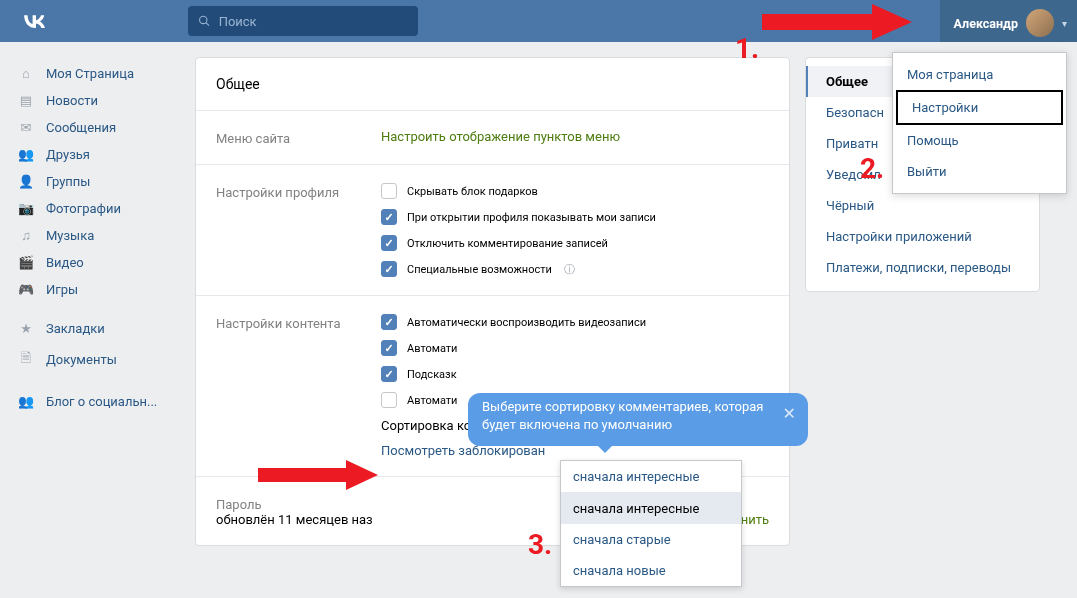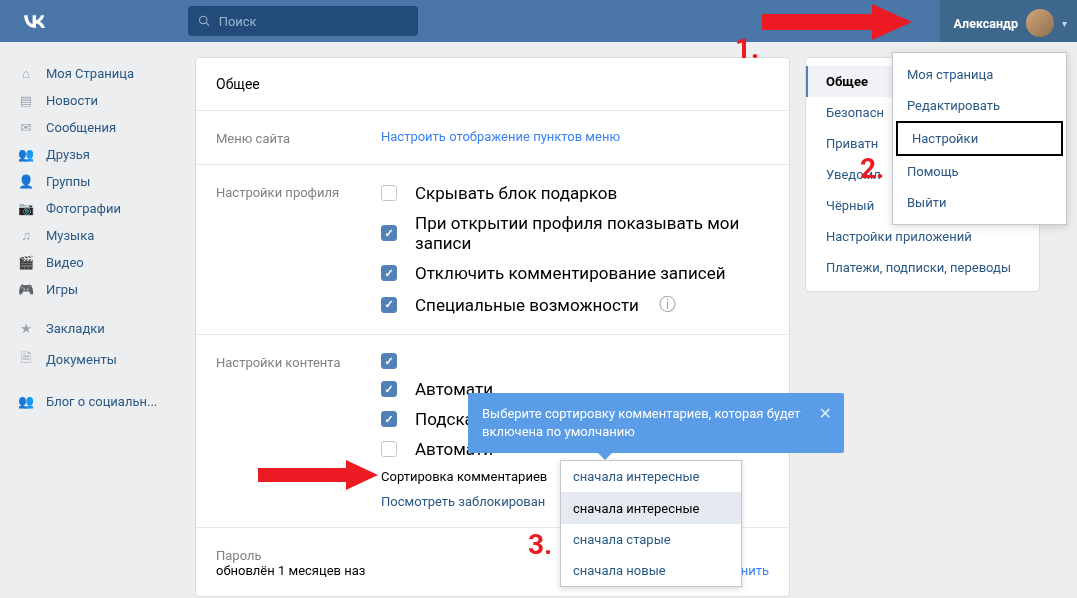--- a/index.html
+++ b/index.html
@@ -24,37 +24,37 @@
 .sidebar { width: 170px; padding-top: 3px; }
 .nav-item { display: flex; align-items: center; gap: 10px; padding: 6px 6px; color: #2a5885; font-size: 13px; cursor: pointer; }
 .nav-icon { width: 20px; display: flex; justify-content: center; color: #99a2ad; }
 .nav-sep { height: 12px; }
 
 .main { background: #fff; border: 1px solid #dbdcdd; border-radius: 4px; width: 595px; padding: 0; }
 .main-title { font-size: 14px; padding: 18px 20px; border-bottom: 1px solid #e7e8ec; font-weight: normal; color: #000; }
 .section { display: flex; padding: 18px 20px; border-bottom: 1px solid #e7e8ec; }
 .section-label { width: 165px; color: #828282; font-size: 13px; padding-top: 2px; }
 .section-body { flex: 1; font-size: 13px; }
-.link { color: #3b82f6; cursor: pointer; }
-.cb-row { display: flex; align-items: center; gap: 18px; margin-bottom: 10px; font-size: 17px; color: #000; }
+.link { color: #4d7c0f; cursor: pointer; }
+.cb-row { display: flex; align-items: center; gap: 10px; margin-bottom: 10px; font-size: 11px; color: #000; }
 .cb-row:last-child { margin-bottom: 0; }
 .cb { width: 16px; height: 16px; border-radius: 3px; border: 1px solid #c5c7cb; display: flex; align-items: center; justify-content: center; flex-shrink: 0; }
 .cb.checked { background: #5181b8; border-color: #5181b8; }
 .cb.checked::after { content: "✓"; color: #fff; font-size: 11px; font-weight: bold; }
 .qmark { color: #99a2ad; margin-left: 2px; }
 .sort-row { margin-top: 8px; margin-bottom: 10px; color: #000; }
 .blocked-link { color: #2a5885; margin-top: 6px; display: block; }
 .pwd-row { display: flex; justify-content: space-between; }
 
 .right { width: 235px; }
 .tabs { background: #fff; border: 1px solid #dbdcdd; border-radius: 4px; padding: 8px 0; }
 .tab-item { padding: 8px 20px; color: #2a5885; font-size: 13px; cursor: pointer; }
 .tab-item.active { font-weight: bold; color: #000; border-left: 2px solid #5181b8; background: #f0f2f5; padding-left: 18px; }
 
-.tooltip { position: absolute; background: #5b9ce6; color: #fff; padding: 12px 40px 12px 14px; border-radius: 2px; font-size: 13px; line-height: 1.4; left: 468px; top: 393px; width: 376px; }
+.tooltip { position: absolute; background: #5b9ce6; color: #fff; padding: 5px 40px 12px 14px; border-radius: 12px; font-size: 13px; line-height: 1.4; left: 468px; top: 393px; width: 340px; }
 .tooltip::after { content: ""; position: absolute; bottom: -7px; left: 130px; border: 7px solid transparent; border-top-color: #5b9ce6; border-bottom: none; }
 .tooltip-close { position: absolute; top: 10px; right: 12px; color: #fff; opacity: 0.8; font-size: 16px; cursor: pointer; }
 
 .dropdown { position: absolute; background: #fff; border: 1px solid #c5c7cb; box-shadow: 0 2px 6px rgba(0,0,0,0.15); left: 560px; top: 460px; width: 182px; font-size: 13px; }
 .dd-item { padding: 8px 12px; color: #2a5885; cursor: pointer; }
 .dd-item.sel { background: #e4eaf0; color: #000; }
 .dd-item:first-child { border-bottom: 1px solid #e7e8ec; }
 
 .user-menu { position: absolute; background: #fff; border: 1px solid #c5c7cb; box-shadow: 0 2px 8px rgba(0,0,0,0.15); right: 10px; top: 52px; width: 175px; padding: 6px 0; }
 .um-item { padding: 8px 14px; color: #2a5885; font-size: 13px; cursor: pointer; }
@@ -187,20 +187,21 @@
             <span class="qmark">ⓘ</span>
           </div>
       </div>
     </div>
 
     <div class="section">
       <div class="section-label">Настройки контента</div>
       <div class="section-body">
         <div class="cb-row">
             <span class="cb checked"></span>
+            <span>Автоматически воспроизводить видеозаписи</span>
           </div>
         <div class="cb-row">
             <span class="cb checked"></span>
             <span>Автомати</span>
           </div>
         <div class="cb-row">
             <span class="cb checked"></span>
             <span>Подсказк</span>
           </div>
         <div class="cb-row">
@@ -208,42 +209,41 @@
             <span>Автомати</span>
           </div>
         <div class="sort-row"><span>Сортировка комментариев</span></div>
         <span class="blocked-link link">Посмотреть заблокирован</span>
       </div>
     </div>
 
     <div class="section" style="border-bottom:none;flex-direction:column;">
       <div class="section-label">Пароль</div>
       <div class="section-body pwd-row">
-        <span>обновлён 1 месяцев наз</span>
+        <span>обновлён 11 месяцев наз</span>
         <span class="link">енить</span>
       </div>
     </div>
   </div>
 
   <div class="right">
     <div class="tabs">
       <div class="tab-item active">Общее</div>
       <div class="tab-item">Безопасн</div>
       <div class="tab-item">Приватн</div>
       <div class="tab-item">Уведомл</div>
       <div class="tab-item">Чёрный</div>
       <div class="tab-item">Настройки приложений</div>
       <div class="tab-item">Платежи, подписки, переводы</div>
     </div>
   </div>
 </div>
 
 <div class="user-menu">
   <div class="um-item">Моя страница</div>
-  <div class="um-item">Редактировать</div>
   <div class="um-item hl">Настройки</div>
   <div class="um-item">Помощь</div>
   <div class="um-item">Выйти</div>
 </div>
 
 <div class="tooltip">
   <span>Выберите сортировку комментариев, которая будет включена по умолчанию</span>
   <span class="tooltip-close">✕</span>
 </div>
 

